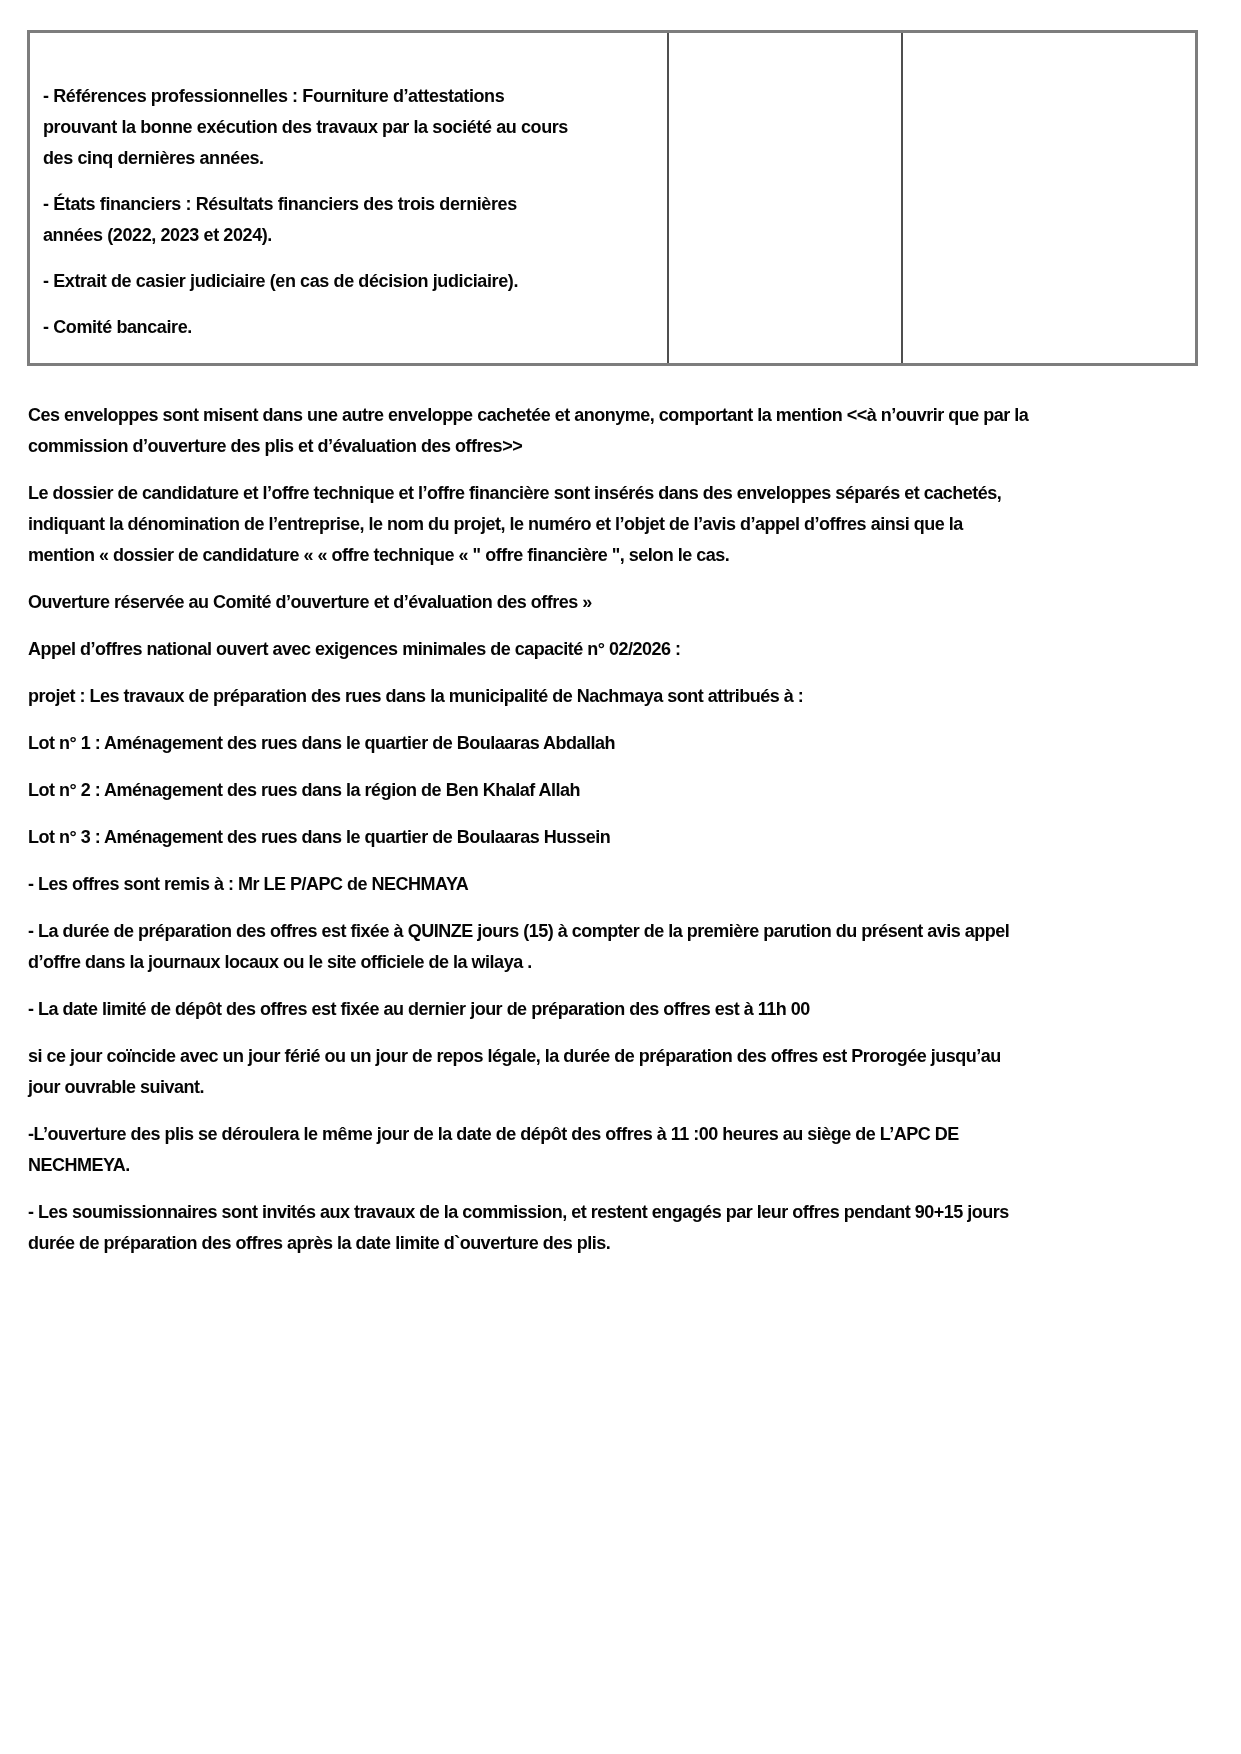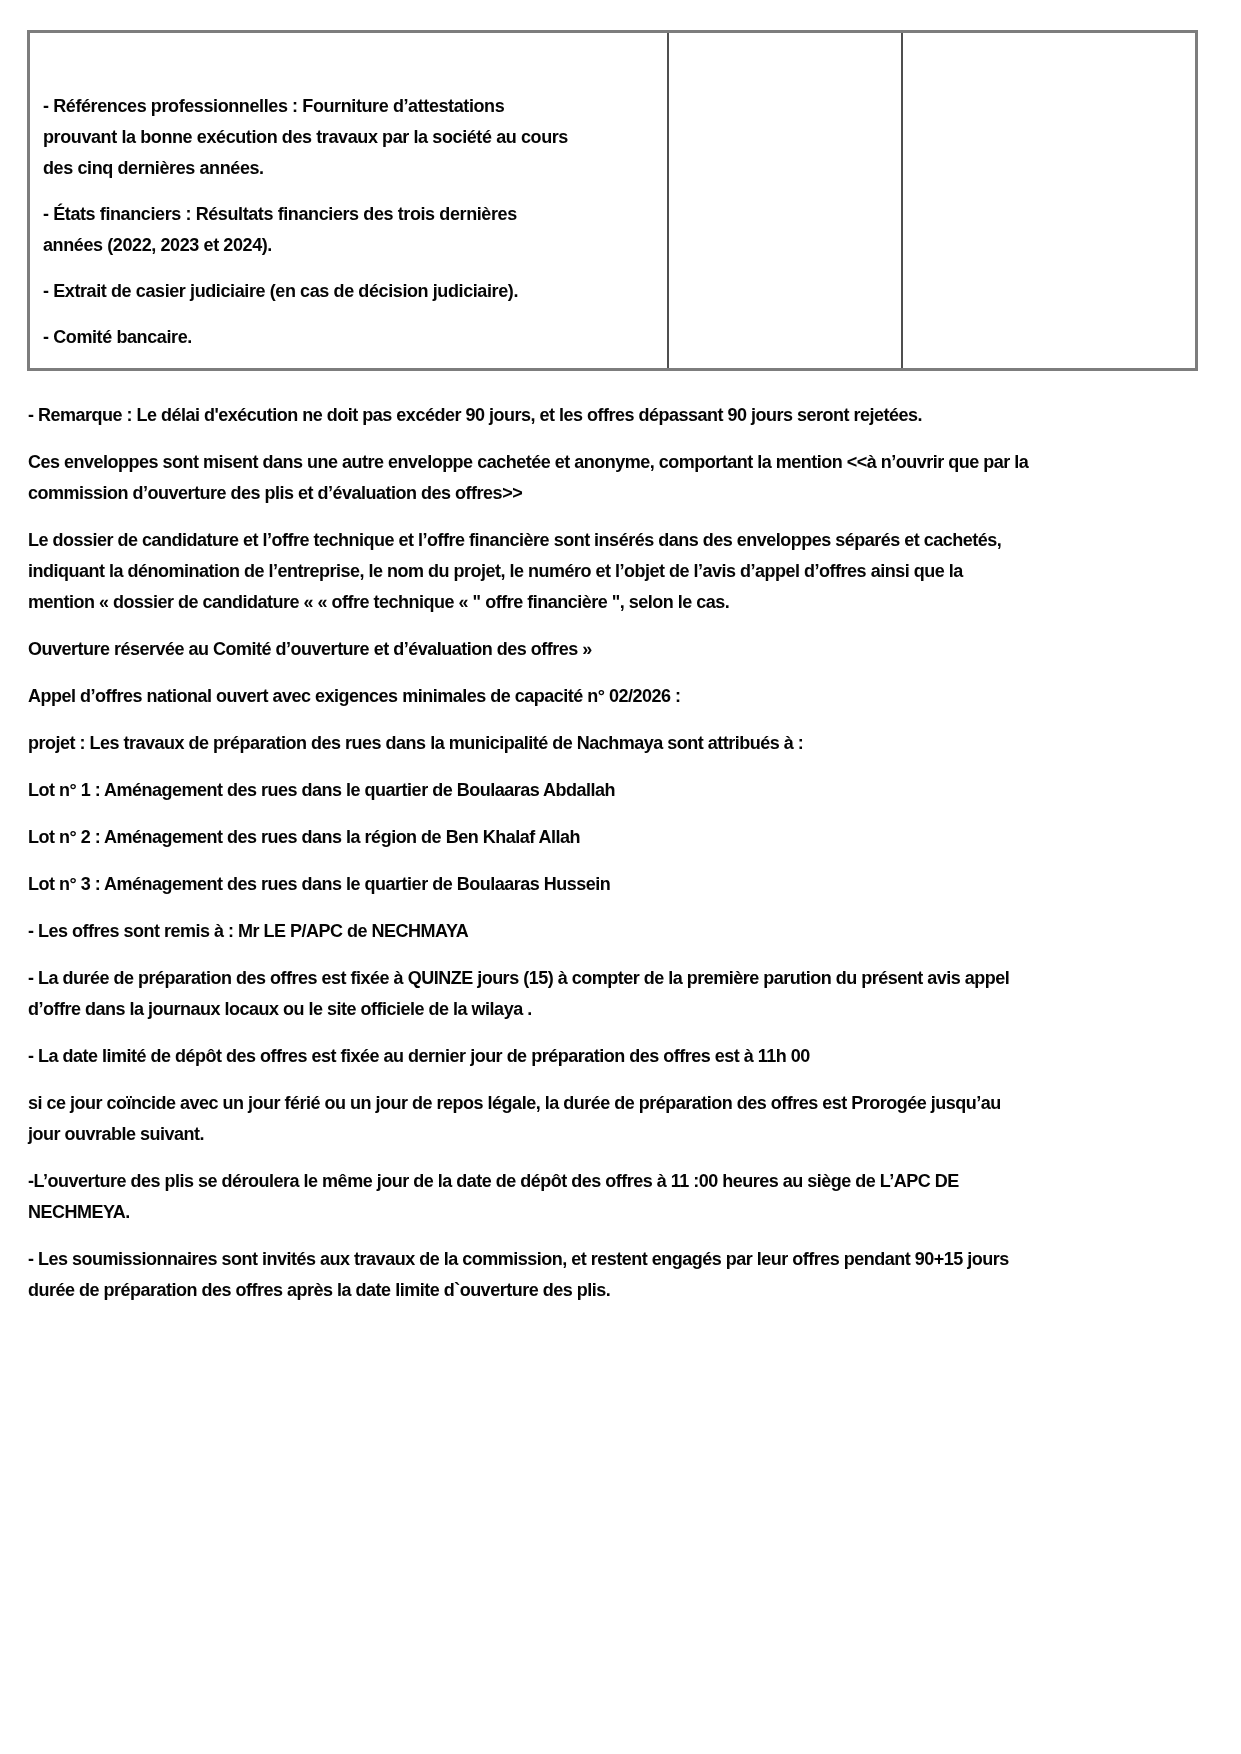--- a/index.html
+++ b/index.html
@@ -26,21 +26,21 @@
   .doc-table td.c1 { width:610px; height:318px; padding:12px 14px 0 13px; }
   .doc-table td.c2 { width:232px; }
   .doc-table td.c3 { width:292px; }
   .cell-par {
     margin:0 0 15px 0;
     font-size:18px; font-weight:700;
     line-height:31px;
     letter-spacing:-0.4px;
     white-space:pre-line;
   }
-  .cell-par:first-child { margin-top:46px; }
+  .cell-par:first-child { margin-top:36px; }
   
   .content {
     position:absolute; left:28px; top:400px; width:1190px;
   }
   .content p {
     margin:0 0 16px 0;
     font-size:18px; font-weight:700;
     line-height:31px;
     letter-spacing:-0.5px;
     white-space:pre-line;
@@ -71,21 +71,20 @@
           <p class="cell-par">- Extrait de casier judiciaire (en cas de décision judiciaire).</p>
           <p class="cell-par">- Comité bancaire.</p>
         </td>
         <td class="c2"></td>
         <td class="c3"></td>
       </tr>
     </tbody>
   </table>
 
   <div class="content">
-    <p>- Remarque : Le délai d'exécution ne doit pas excéder 90 jours, et les offres dépassant 90 jours seront rejetées.</p>
     <p>Ces enveloppes sont misent dans une autre enveloppe cachetée et anonyme, comportant la mention &lt;&lt;à n’ouvrir que par la
 commission d’ouverture des plis et d’évaluation des offres&gt;&gt;</p>
     <p>Le dossier de candidature et l’offre technique et l’offre financière sont insérés dans des enveloppes séparés et cachetés,
 indiquant la dénomination de l’entreprise, le nom du projet, le numéro et l’objet de l’avis d’appel d’offres ainsi que la
 mention « dossier de candidature « « offre technique « " offre financière ", selon le cas.</p>
     <p>Ouverture réservée au Comité d’ouverture et d’évaluation des offres »</p>
     <p>Appel d’offres national ouvert avec exigences minimales de capacité n° 02/2026 :</p>
     <p>projet : Les travaux de préparation des rues  dans la municipalité de Nachmaya  sont attribués à :</p>
     <p>Lot n° 1 : Aménagement des rues  dans le quartier de Boulaaras Abdallah</p>
     <p>Lot n° 2 : Aménagement des rues  dans la région de Ben Khalaf Allah</p>

